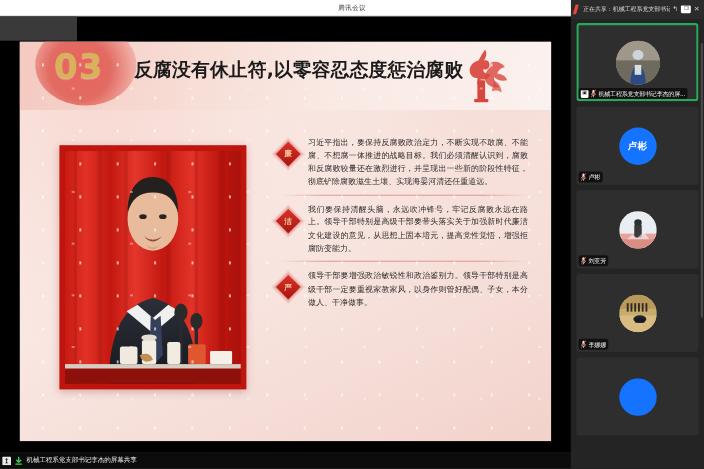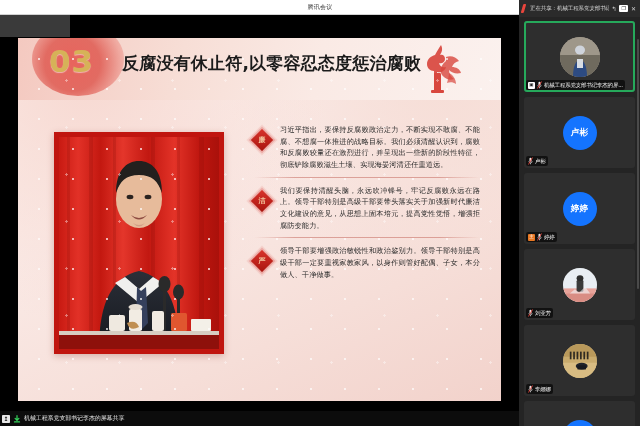--- a/index.html
+++ b/index.html
@@ -350,35 +350,20 @@
         <svg class="mic-ico" viewBox="0 0 6 10">
           <rect x="1.7" y="1" width="2.6" height="5" rx="1.3" fill="#e8e8e8"></rect>
           <path d="M0.9 5.2 a2.1 2.1 0 0 0 4.2 0" stroke="#e8e8e8" stroke-width=".8" fill="none"></path>
           <path d="M3 7.3 l0 1.8" stroke="#e8e8e8" stroke-width=".8"></path>
           <path d="M0.4 9.4 L5.6 .6" stroke="#e8453c" stroke-width="1.1"></path>
         </svg>
         <span class="nlabel">卢彬</span>
       </div>
     </div>
 
-    <div class="ptile">
-      <div class="avatar-circle">
-        <span>婷婷</span>
-      </div>
-      <div class="name-chip">
-        <span class="chip-badge host">主</span>
-        <svg class="mic-ico" viewBox="0 0 6 10">
-          <rect x="1.7" y="1" width="2.6" height="5" rx="1.3" fill="#e8e8e8"></rect>
-          <path d="M0.9 5.2 a2.1 2.1 0 0 0 4.2 0" stroke="#e8e8e8" stroke-width=".8" fill="none"></path>
-          <path d="M3 7.3 l0 1.8" stroke="#e8e8e8" stroke-width=".8"></path>
-          <path d="M0.4 9.4 L5.6 .6" stroke="#e8453c" stroke-width="1.1"></path>
-        </svg>
-        <span class="nlabel">婷婷</span>
-      </div>
-    </div>
 
     <div class="ptile">
       <div class="avatar-photo">
         <svg viewBox="0 0 40 40" style="width:100%;height:100%;display:block">
           <rect width="40" height="40" fill="#e9eef3"></rect>
           <rect y="24" width="40" height="16" fill="#e7a39a"></rect>
           <rect y="30" width="40" height="10" fill="#d98d84"></rect>
           <rect x="16" y="14" width="8" height="14" rx="1.5" fill="#3a3a3a"></rect>
           <ellipse cx="20" cy="12" rx="4" ry="3.4" fill="#2e2e2e"></ellipse>
           <path d="M8 30 l6 -5 l5 4 l7 -7 l6 8 z" fill="#f2f4f7" opacity=".6"></path>

